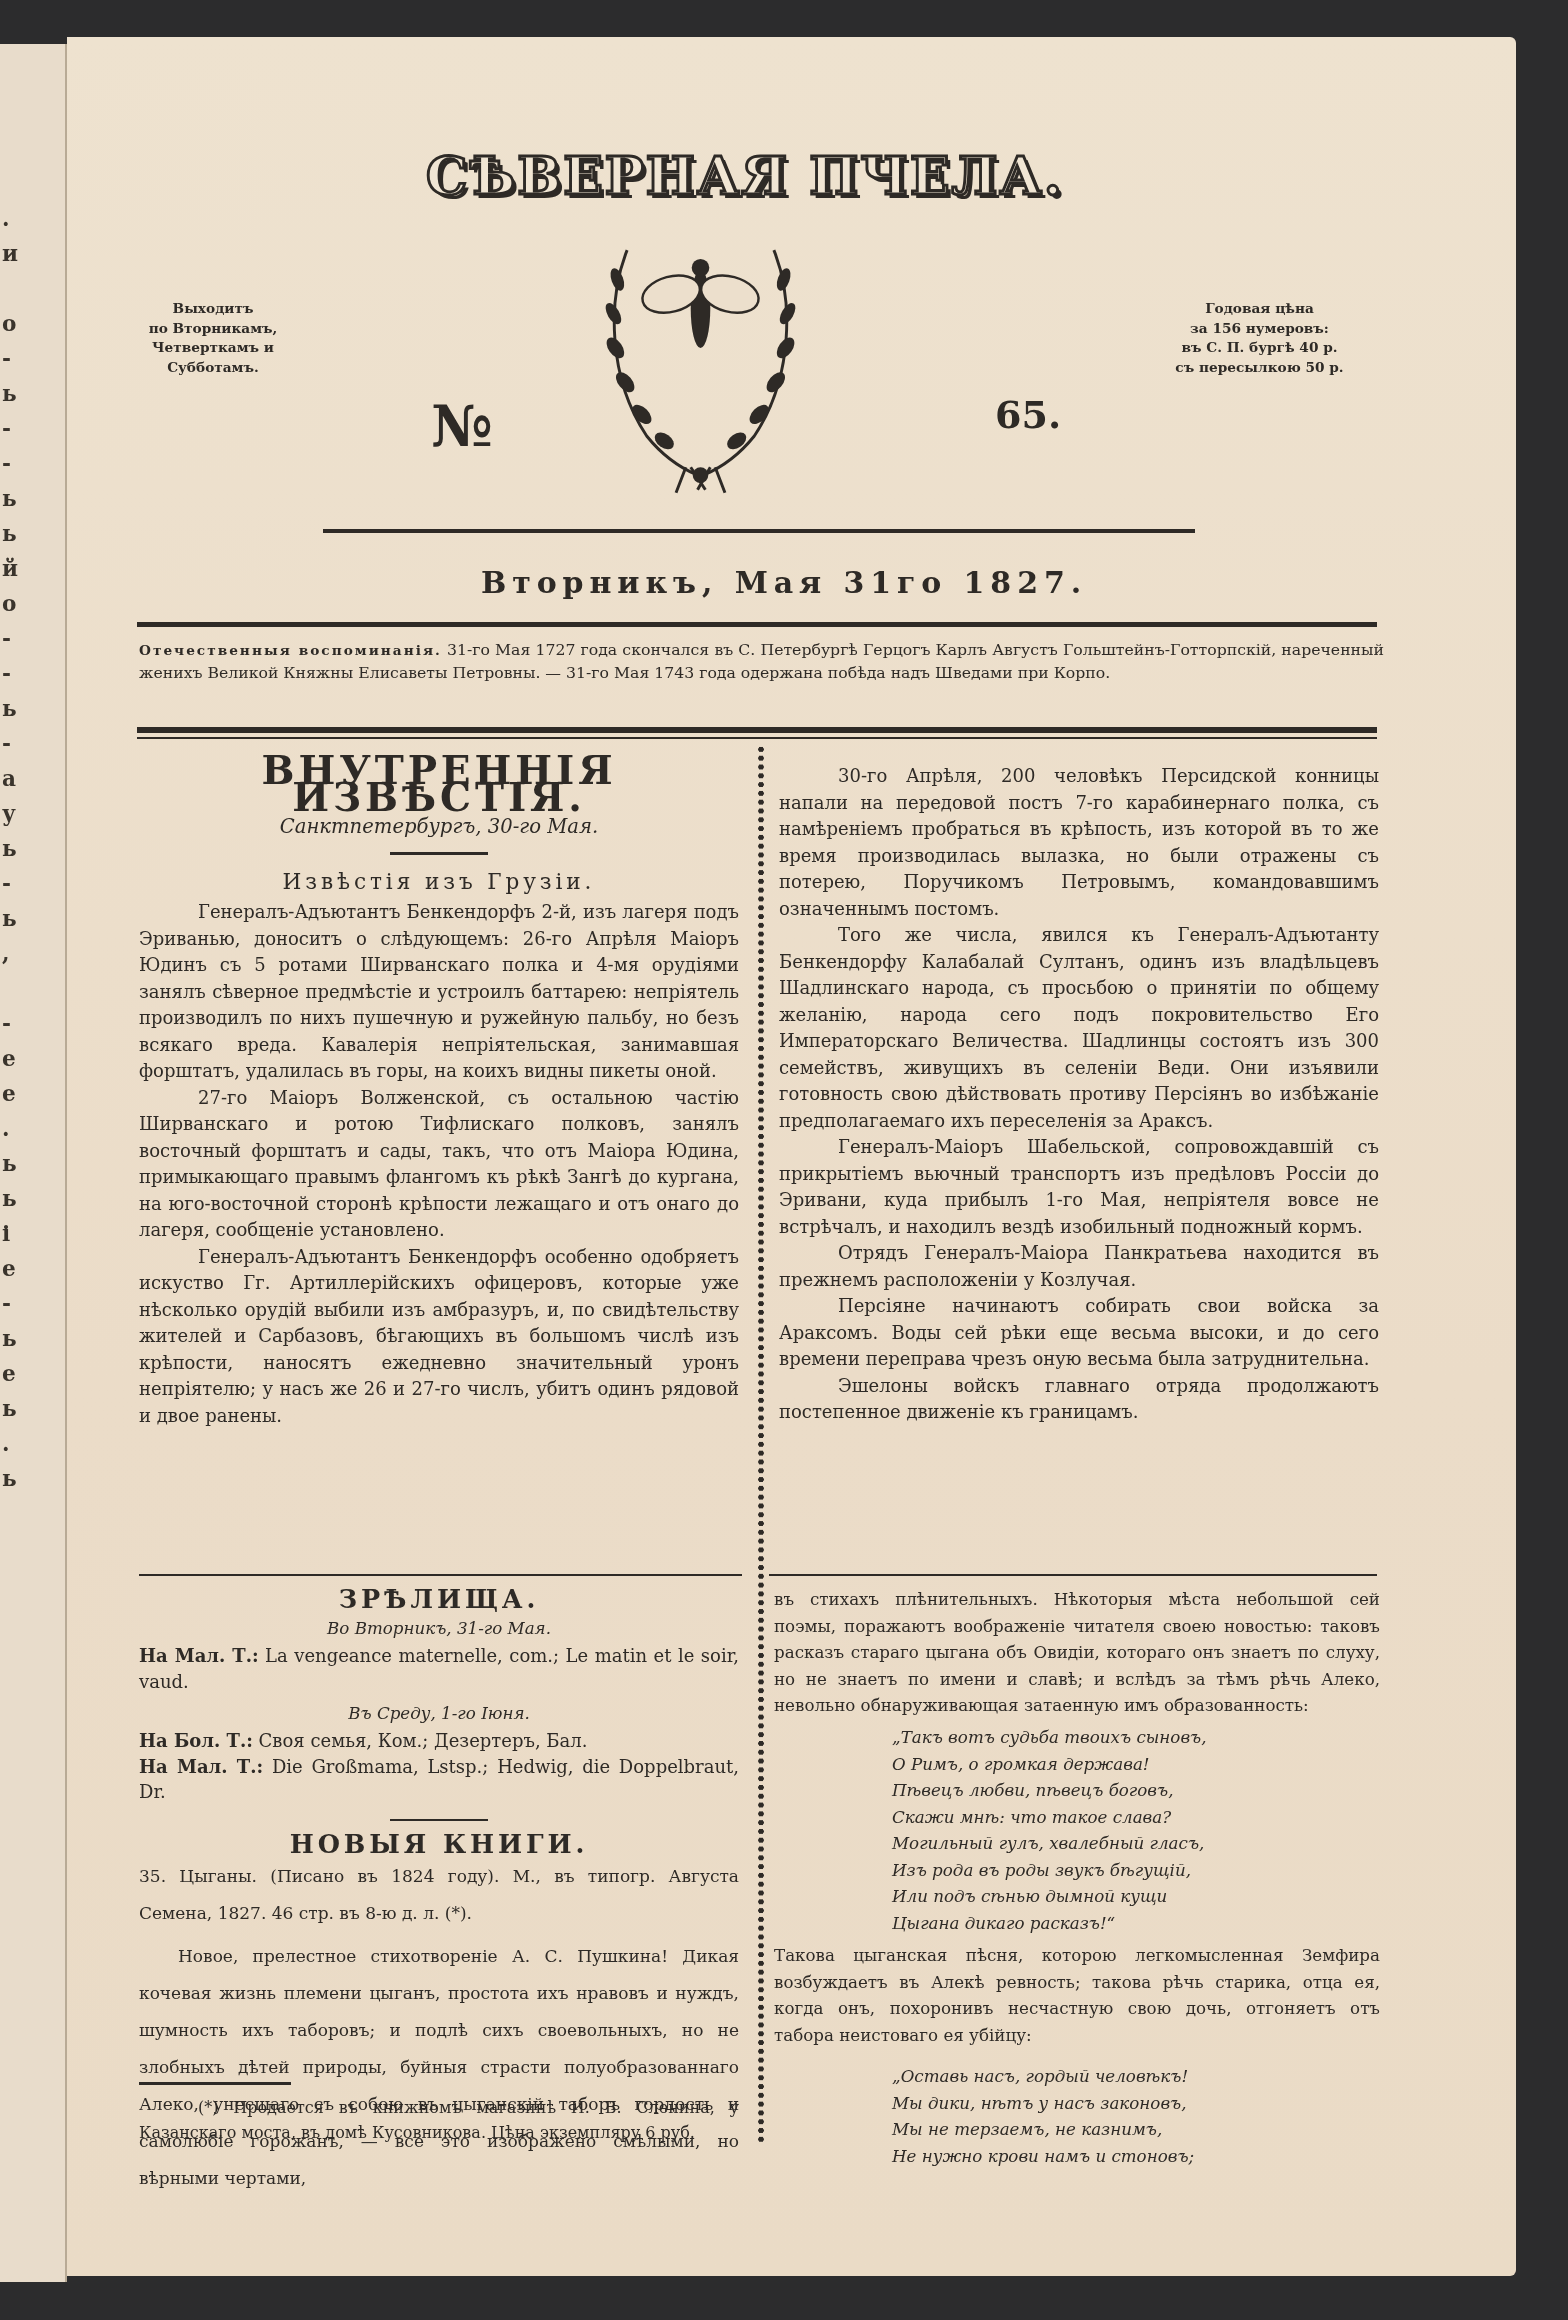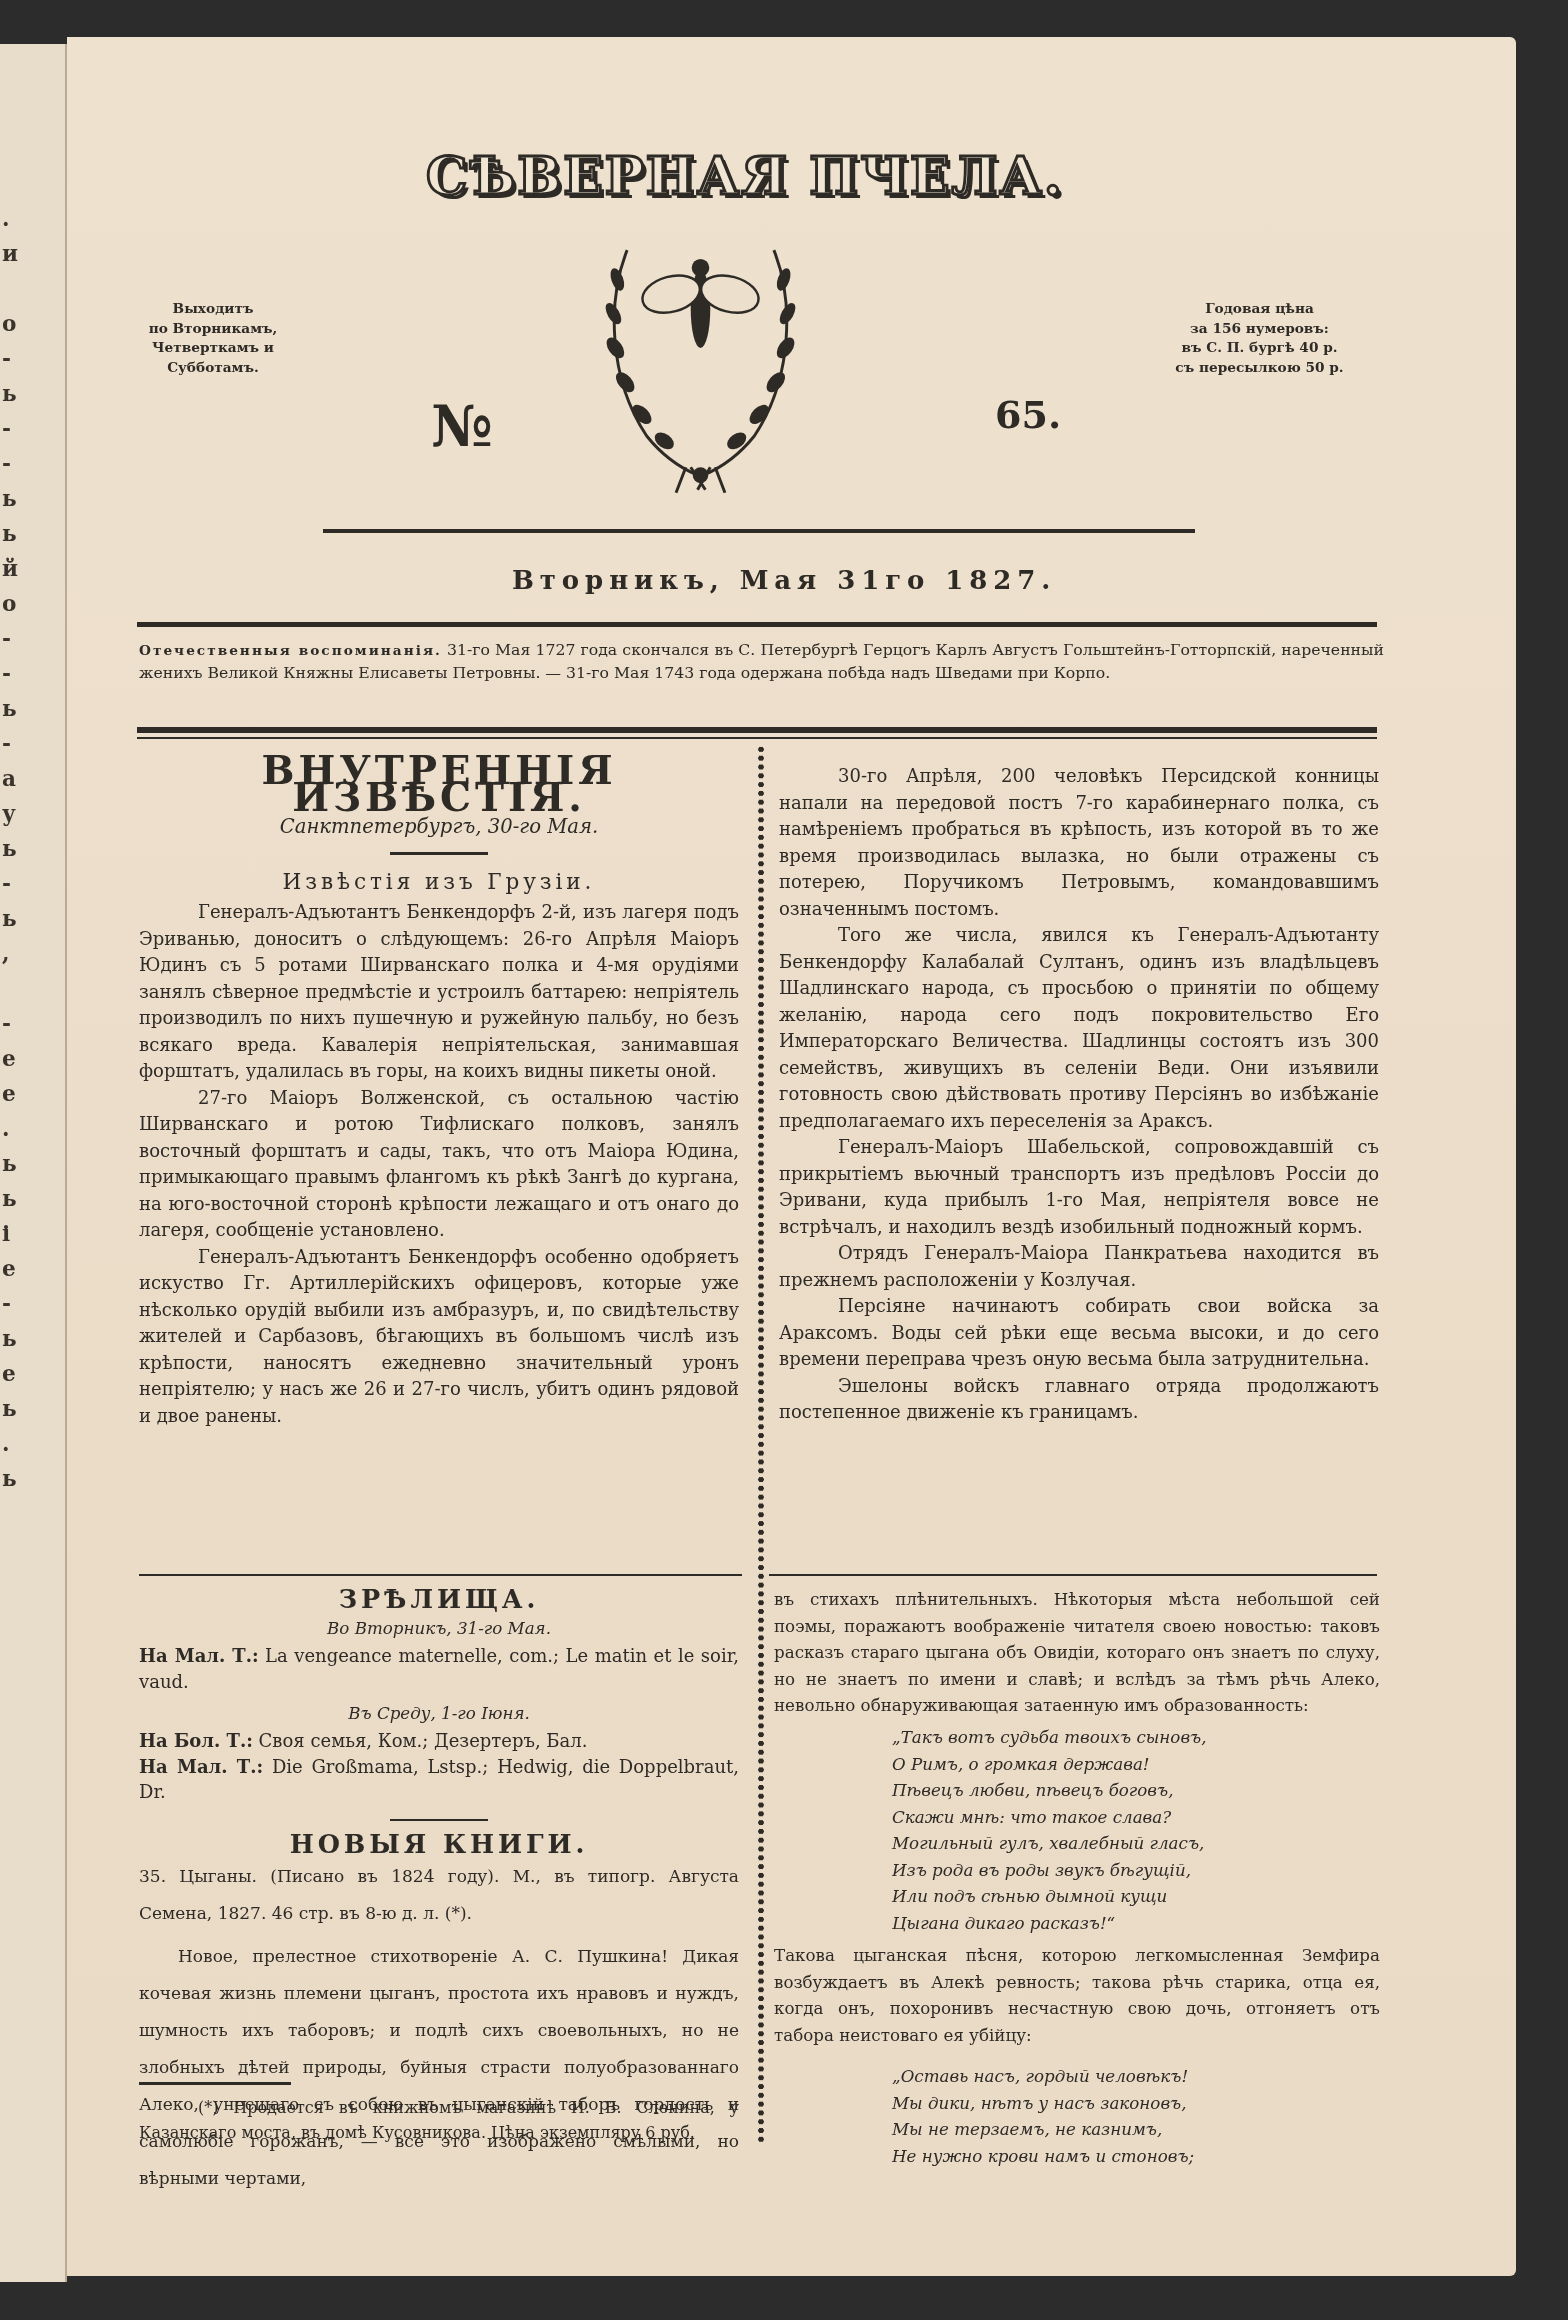--- a/index.html
+++ b/index.html
@@ -39,21 +39,21 @@
   .side-right {
     position:absolute; left:1132px; top:299px; width:255px; text-align:center;
     font-size:13.7px; line-height:19.6px; font-weight:bold;
   }
   .issue-no-sign { position:absolute; left:431px; top:392px; font-size:57px; font-weight:bold; }
   .issue-no { position:absolute; left:995px; top:392px; font-size:38px; font-weight:bold; }
   .emblem { position:absolute; left:588px; top:240px; width:225px; height:255px; }
   .rule { position:absolute; background:#2e2a26; }
   .date-line {
     position:absolute; left:294px; top:565px; width:980px; text-align:center;
-    font-size:26px; font-weight:bold; letter-spacing:5.9px;
+    font-size:30px; font-weight:bold; letter-spacing:5.9px;
   }
   .memorial {
     position:absolute; left:139px; top:639px; width:1245px;
     font-size:15.7px; line-height:22.5px; text-align:justify;
   }
   .memorial .lead { letter-spacing:2px; font-weight:bold; font-size:13.7px; }
   .divider-wavy {
     position:absolute; left:756px; top:745px; width:9.8px; height:1397px;
     background-image:radial-gradient(circle at 50% 50%, #2e2a26 2.5px, transparent 2.9px);
     background-size:9.8px 8.8px;

